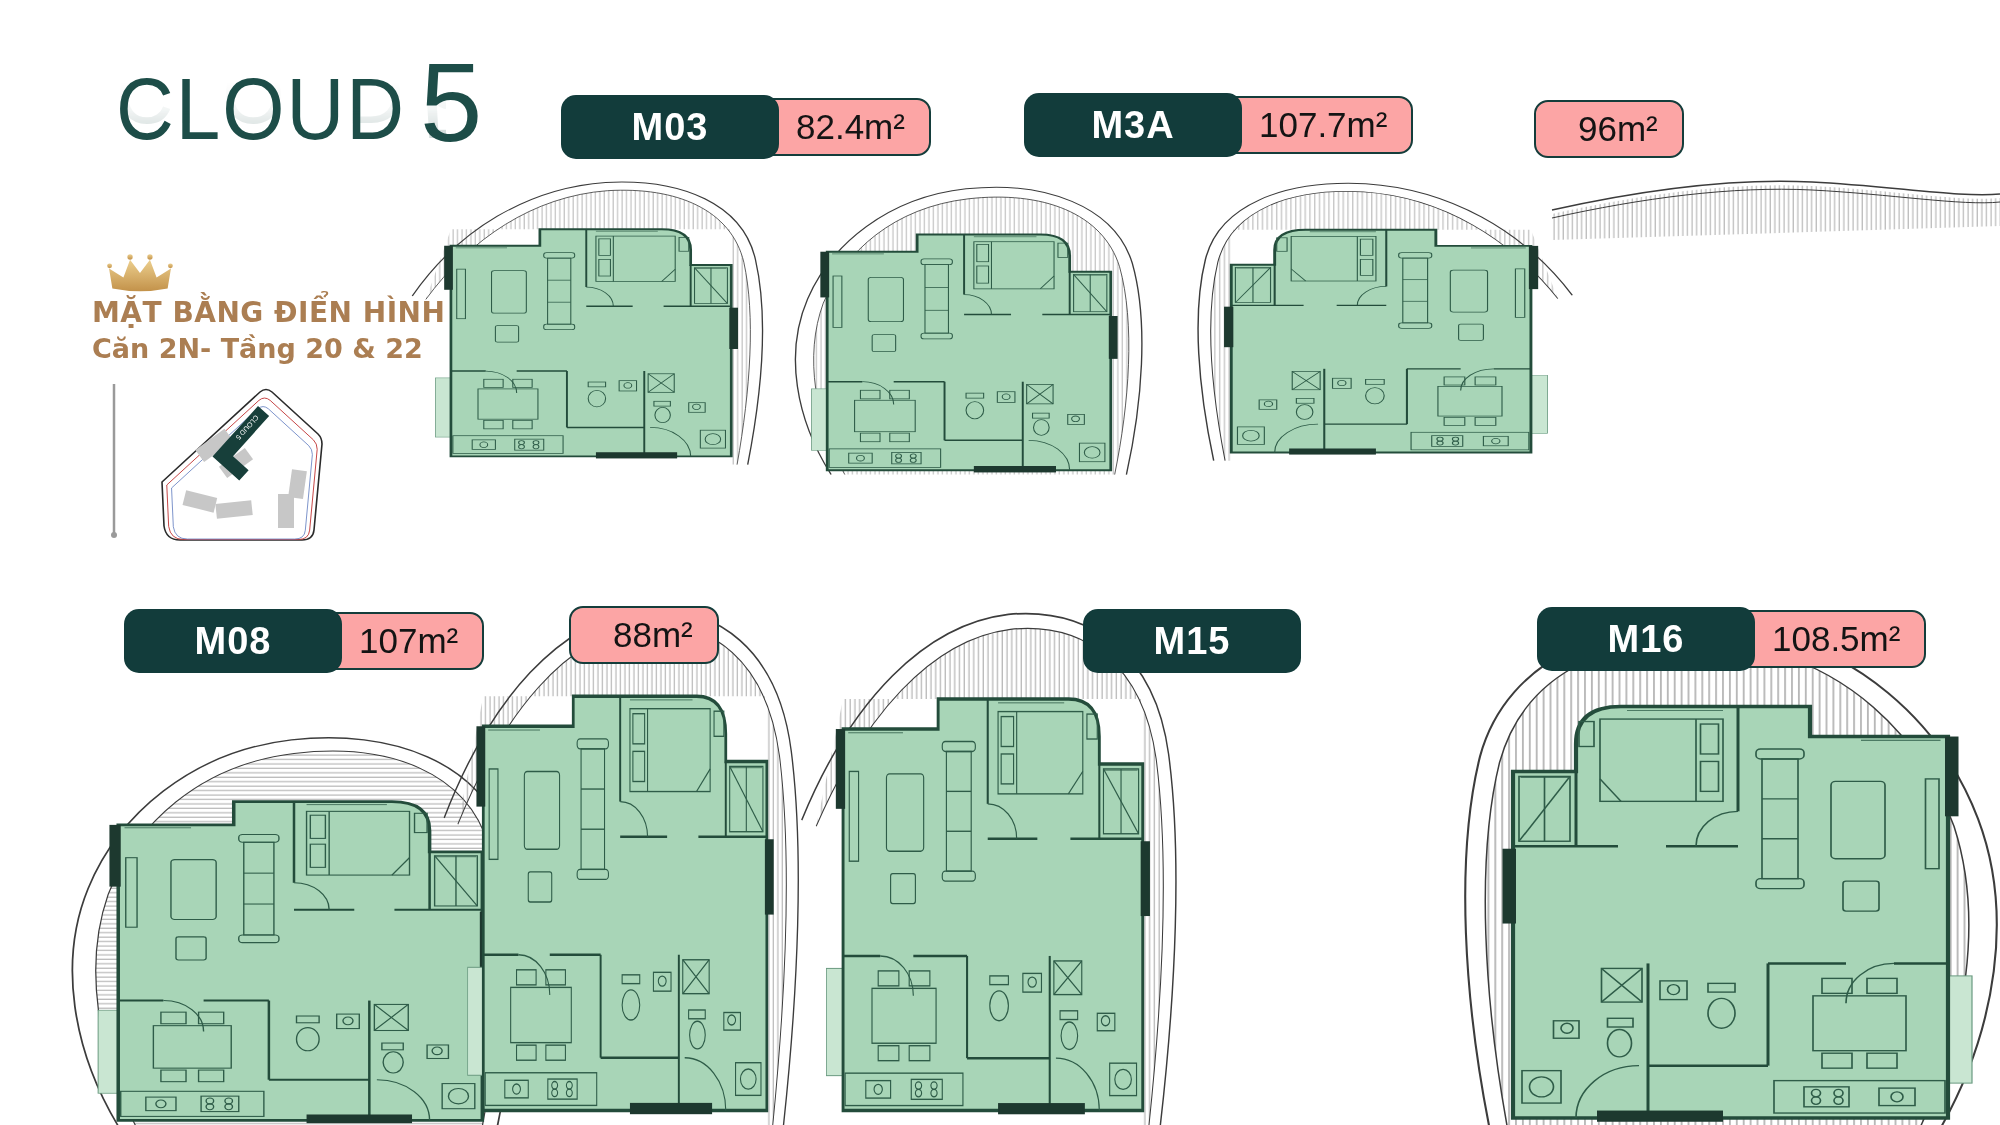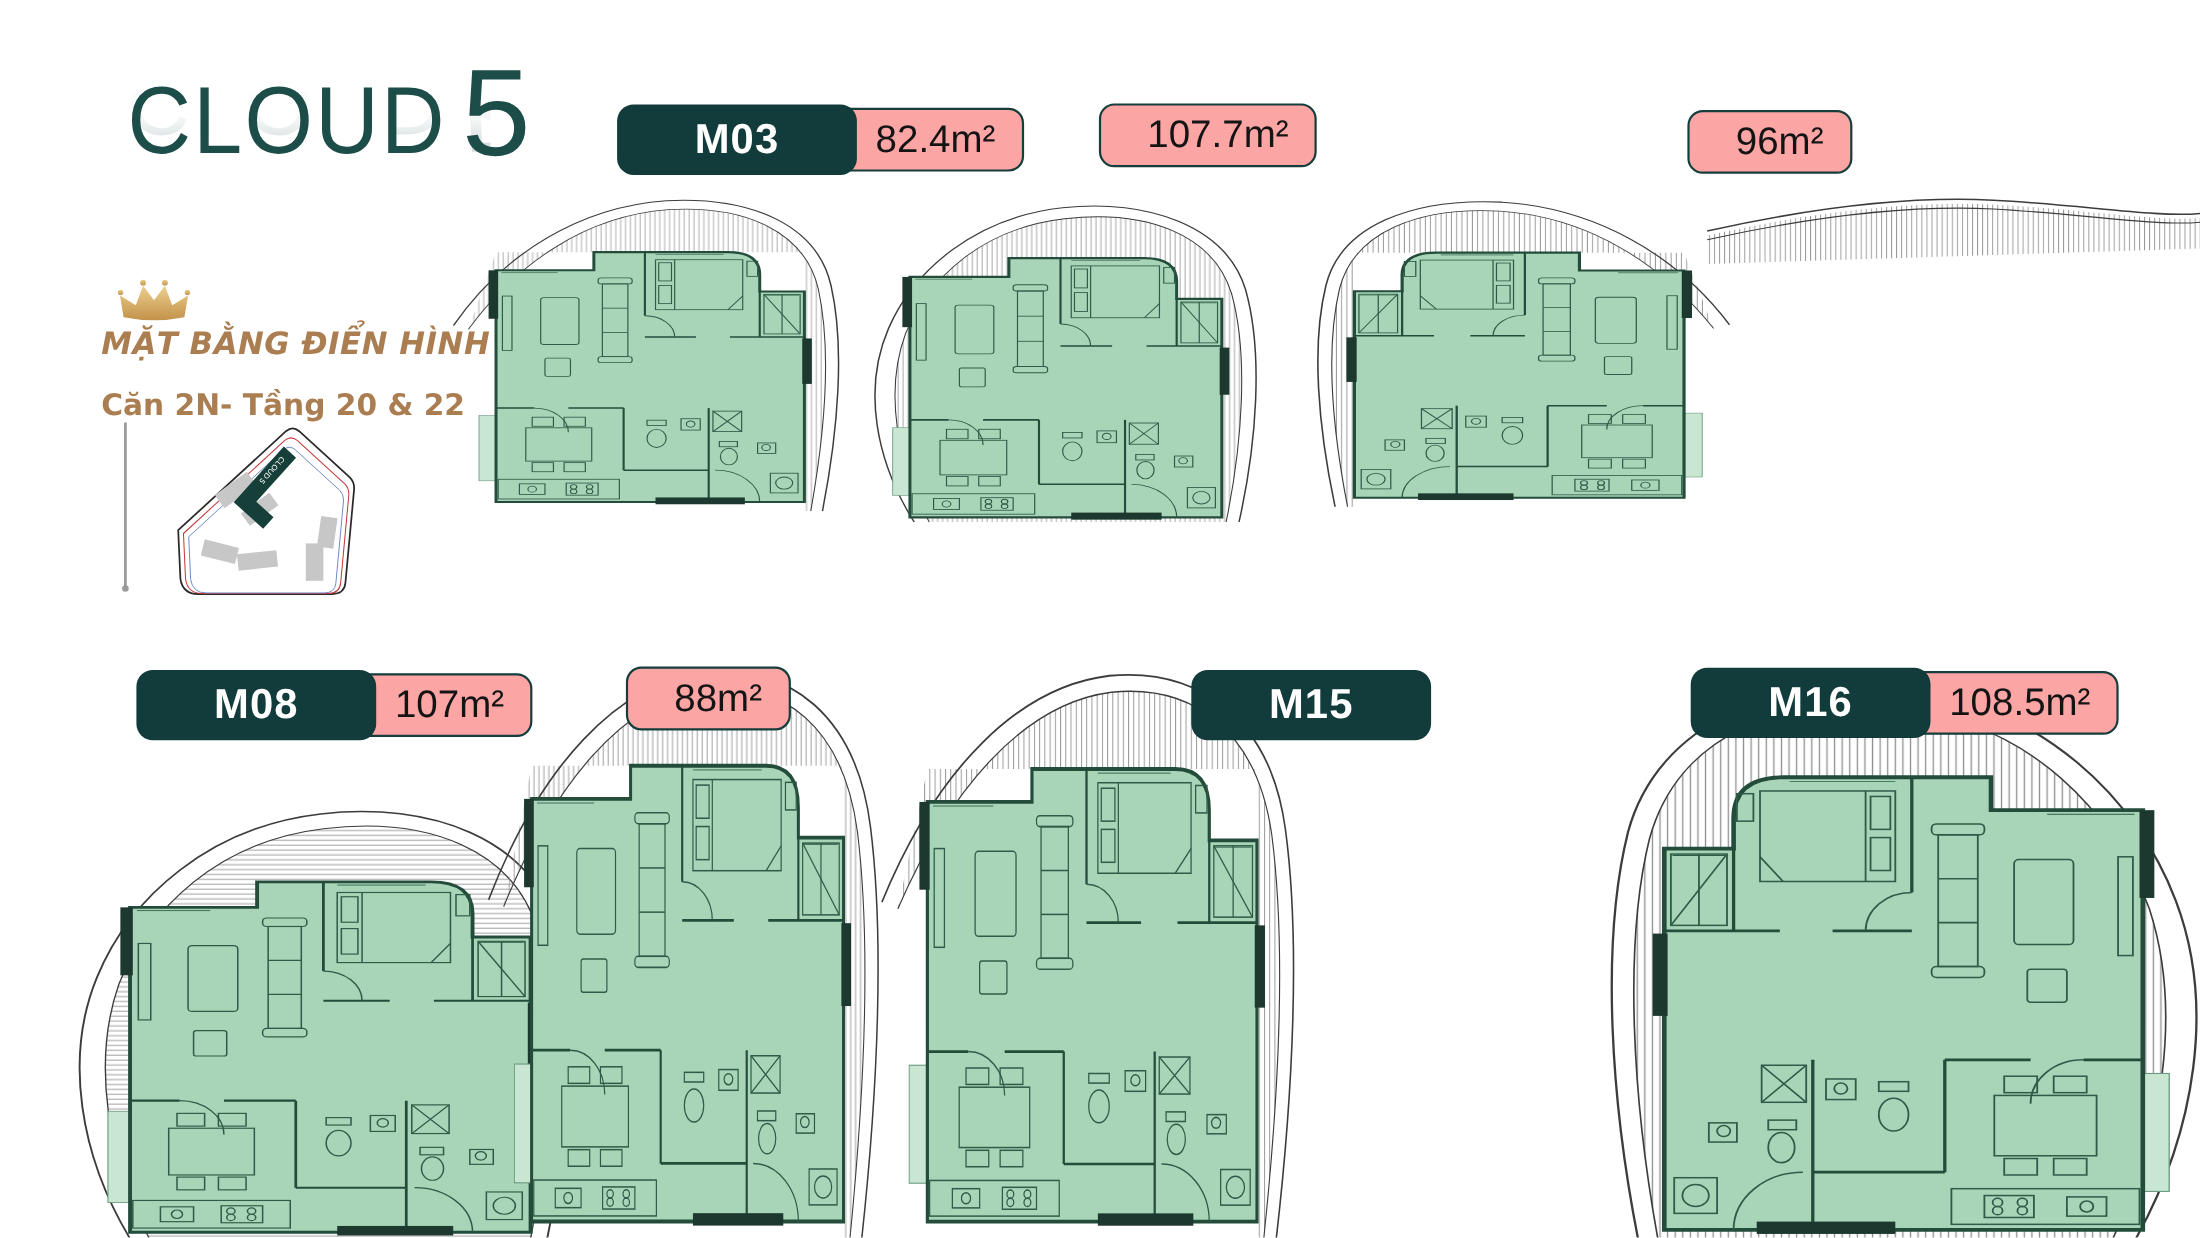--- a/index.html
+++ b/index.html
@@ -14,22 +14,22 @@
   .logo-word{font-size:80px;font-weight:400;letter-spacing:2px;transform:scaleY(1.08);transform-origin:bottom;}
   .logo-num{font-size:112px;font-weight:400;line-height:.8;}
   .logo-reflection{transform:scaleY(-1);transform-origin:top;opacity:.45;margin-top:-16px;
       -webkit-mask-image:linear-gradient(180deg,rgba(0,0,0,.55) 0%,rgba(0,0,0,.12) 34%,transparent 62%);
       mask-image:linear-gradient(180deg,rgba(0,0,0,.55) 0%,rgba(0,0,0,.12) 34%,transparent 62%);
       filter:blur(.6px);}
 
   
   .crown{left:106px;top:252px;width:68px;height:42px;}
   .heading{left:92px;top:296px;color:#ab7e52;font-family:"DejaVu Sans","Liberation Sans",sans-serif;}
-  .heading .l1{font-size:28px;font-weight:bold;letter-spacing:.5px;font-style:italic;}
-  .heading .l2{font-size:27px;font-weight:bold;margin-top:24px;}
+  .heading .l1{font-size:28px;font-weight:bold;letter-spacing:.5px;}
+  .heading .l2{font-size:27px;font-weight:bold;margin-top:4px;}
 
   
   .sitemap{left:100px;top:382px;width:240px;height:200px;}
 
   
   .unit-badge{position:absolute;display:flex;align-items:center;}
   .badge-code{background:#123c3b;color:#fff;border-radius:14px;height:62px;min-width:216px;
       display:flex;align-items:center;justify-content:center;font-weight:bold;font-size:38px;
       letter-spacing:1px;z-index:2;box-shadow:0 0 0 1px #123c3b;}
   .badge-area{background:#fca5a5;border:2.5px solid #143d3b;border-radius:14px;height:54px;
@@ -188,20 +188,21 @@
     <path d="M0,0 H15 V54 H36 V68 H0 Z" fill="#173f3a"></path>
     <text transform="rotate(90)" x="8" y="-4" font-size="7" fill="#ffffff" font-family="Liberation Sans, sans-serif">CLOUD 5</text>
   </g>
 </svg>
 
 <div class="unit-badge" style="left:562px;top:96px">
   <div class="badge-code">M03</div>
   <div class="badge-area">82.4m²</div>
 </div>
 <div class="unit-badge" style="left:1025px;top:94px">
+  <div class="badge-code">M3A</div>
   <div class="badge-area">107.7m²</div>
 </div>
 <div class="unit-badge" style="left:1560px;top:100px">
   <div class="badge-area">96m²</div>
 </div>
 <div class="unit-badge" style="left:125px;top:610px">
   <div class="badge-code">M08</div>
   <div class="badge-area">107m²</div>
 </div>
 <div class="unit-badge" style="left:595px;top:606px">

